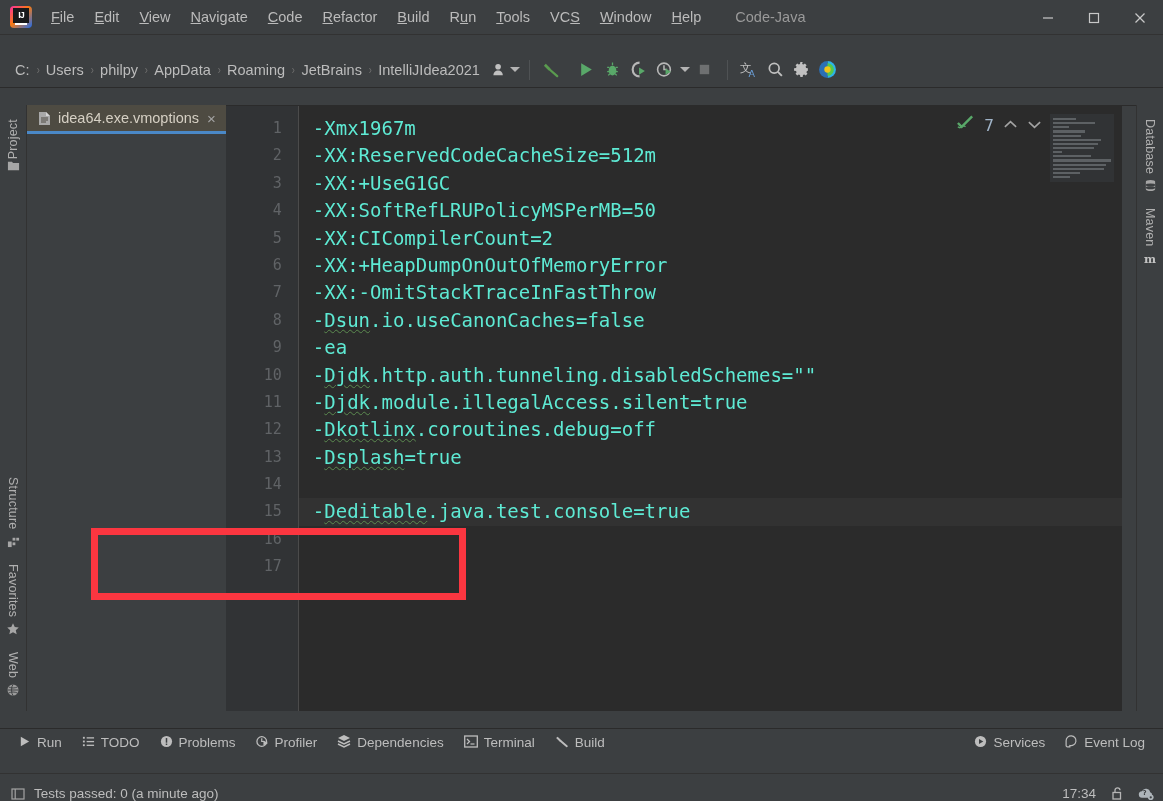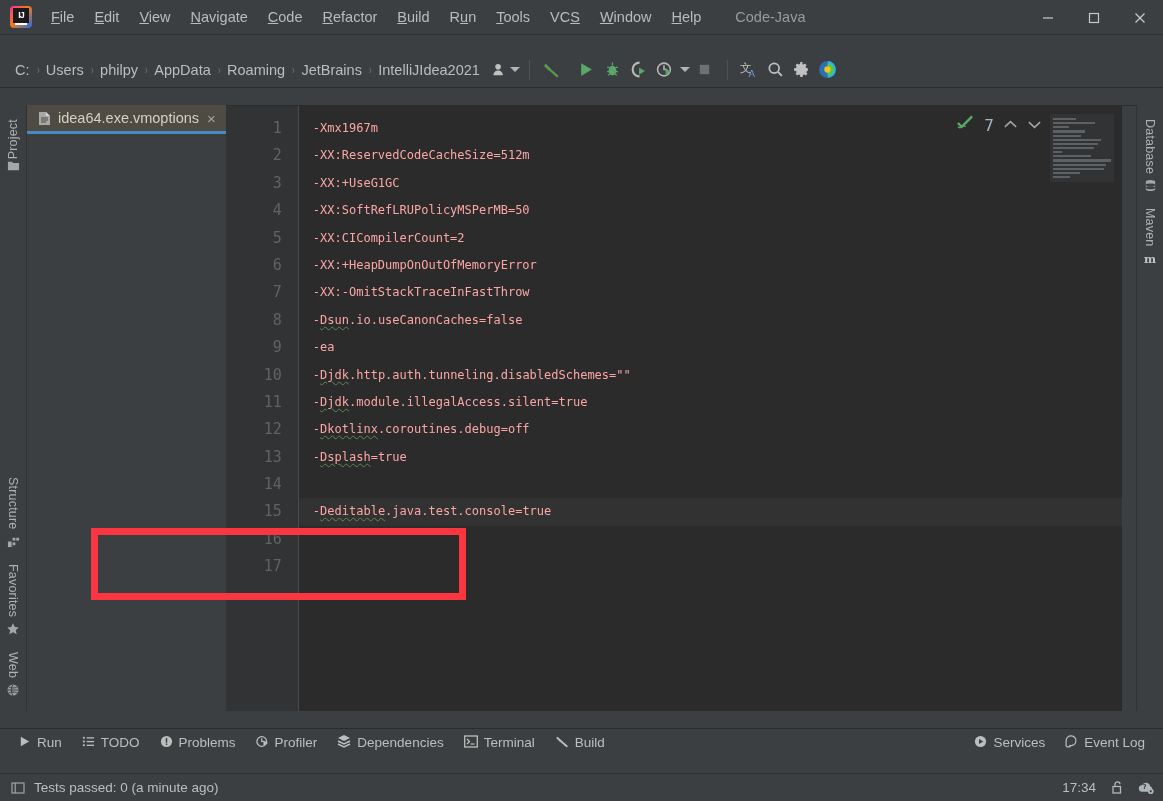--- a/index.html
+++ b/index.html
@@ -180,21 +180,21 @@
     font-size: 15px; color: #606366;
   }
   .code {
     flex: 1 1 auto; position: relative; padding-top: 9px;
     overflow: hidden;
   }
   .cline {
     height: 27.4px; line-height: 27.4px;
     padding-left: 14px;
     font-family: "DejaVu Sans Mono", monospace;
-    font-size: 12px; color: #fca5a5;
+    font-size: 19px; color: #5eead4;
     white-space: pre;
   }
   .cline.current { background: #323232; }
   .sq {
     text-decoration: underline;
     text-decoration-style: wavy;
     text-decoration-color: #5b8a4f;
     text-decoration-thickness: 1px;
     text-underline-offset: 2px;
   }
@@ -238,21 +238,21 @@
   .tw-item {
     display: flex; align-items: center; gap: 6px;
     padding: 3px 10px; border-radius: 3px;
   }
   .tw-label { font-size: 13.5px; color: #bdbdbd; white-space: nowrap; }
   .spacer { flex: 1 1 auto; }
 
   .statusbar {
     height: 28px; flex: 0 0 28px;
     background: #3c3f41;
-    display: flex; align-items: center;
+    display: flex; align-items: flex-end;
     padding: 0 8px 0 8px;
     border-top: 1px solid #323232;
   }
   .sb-text { font-size: 13.5px; color: #bdbdbd; white-space: nowrap; }
   .sb-right { display: flex; align-items: center; gap: 14px; }
   svg { shape-rendering: geometricPrecision; }
 </style>
 </head>
 <body>
 

